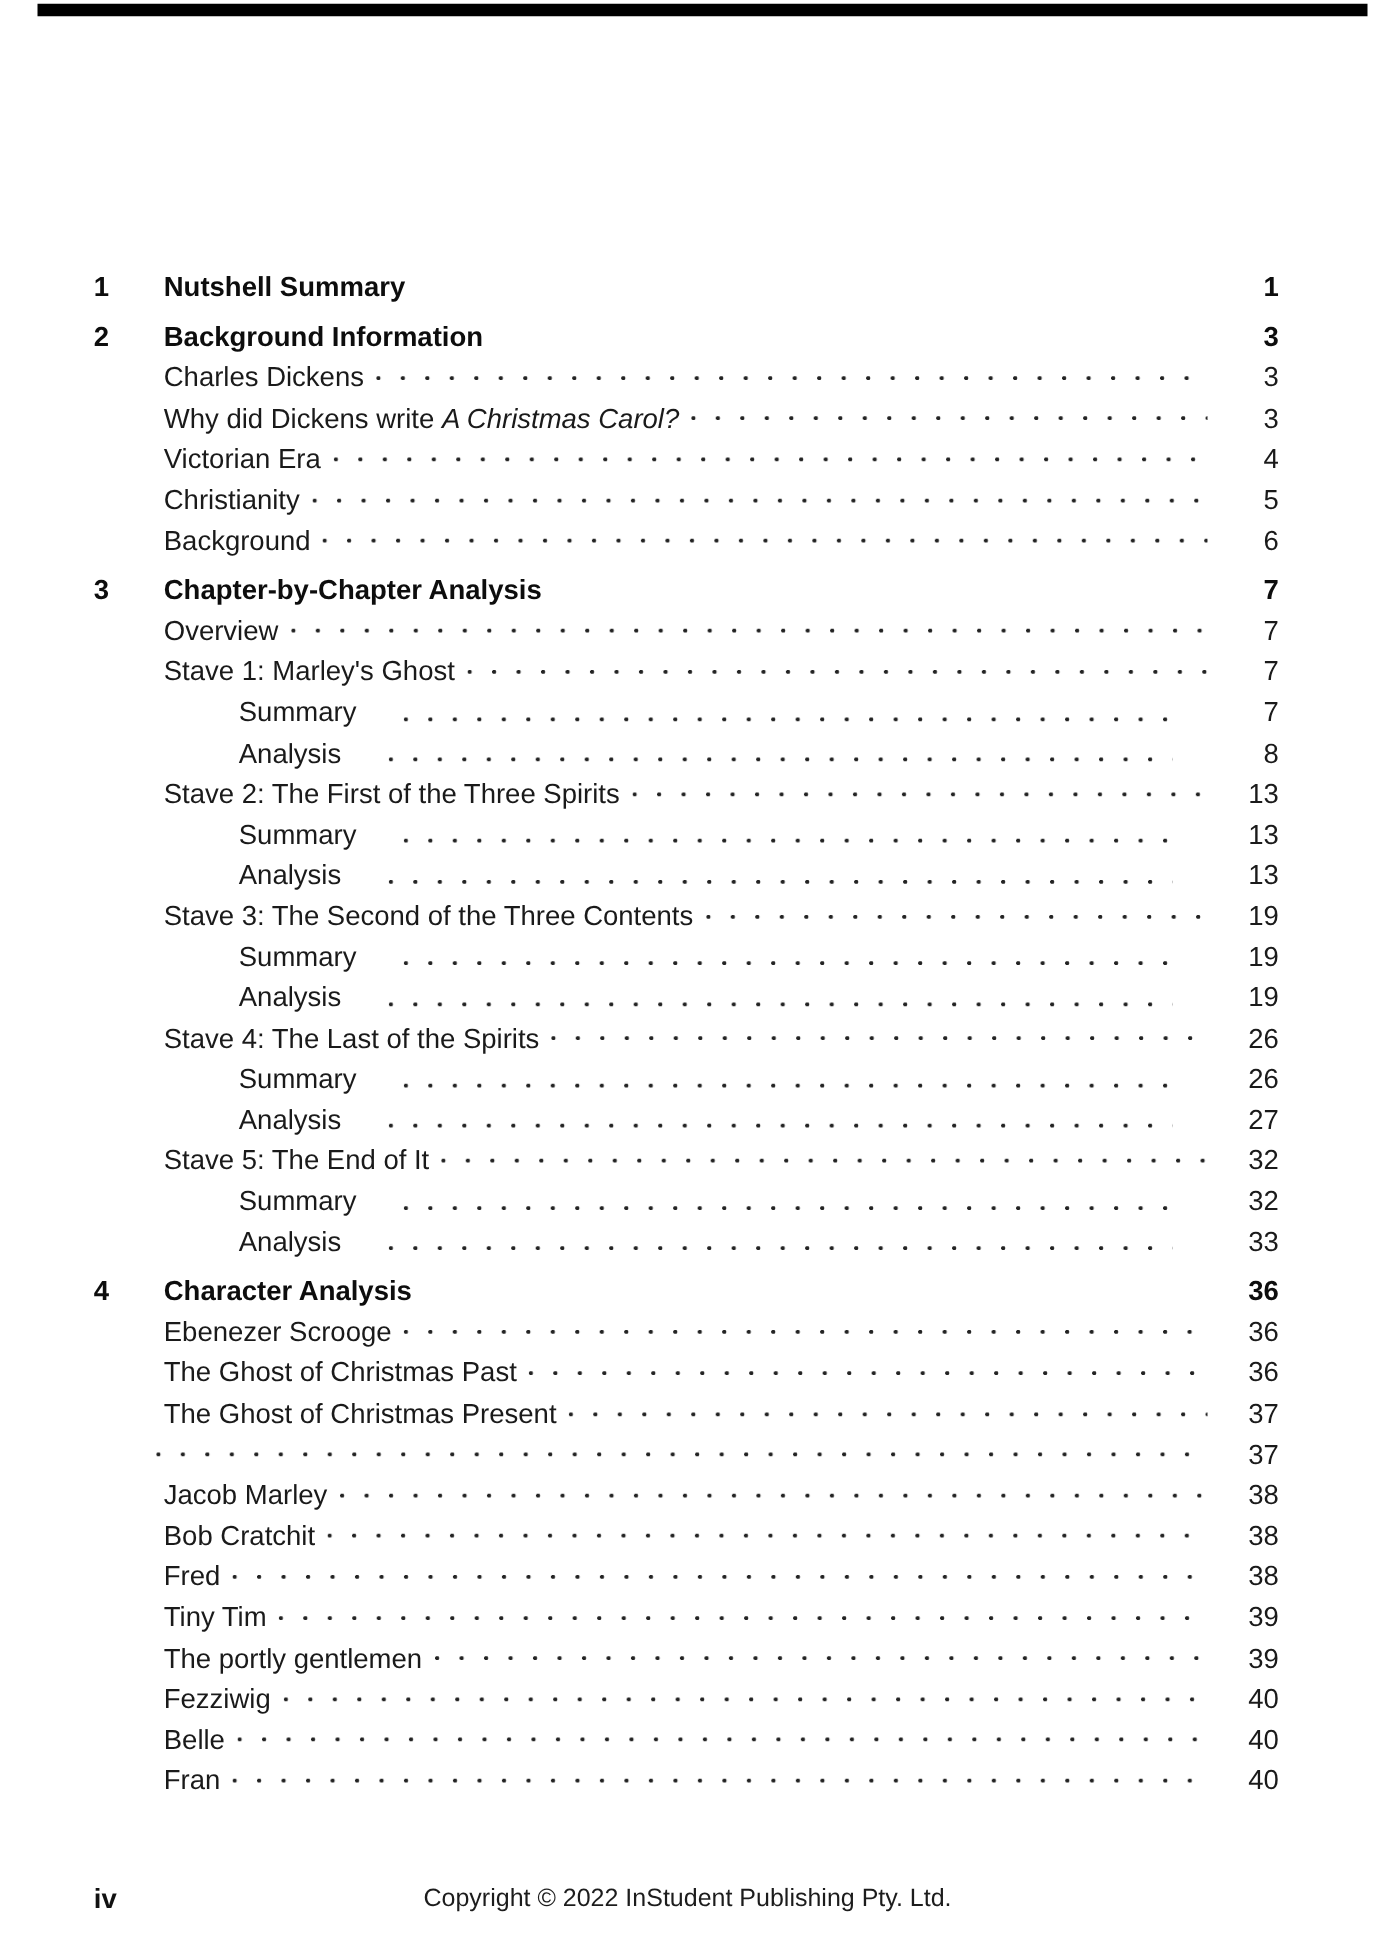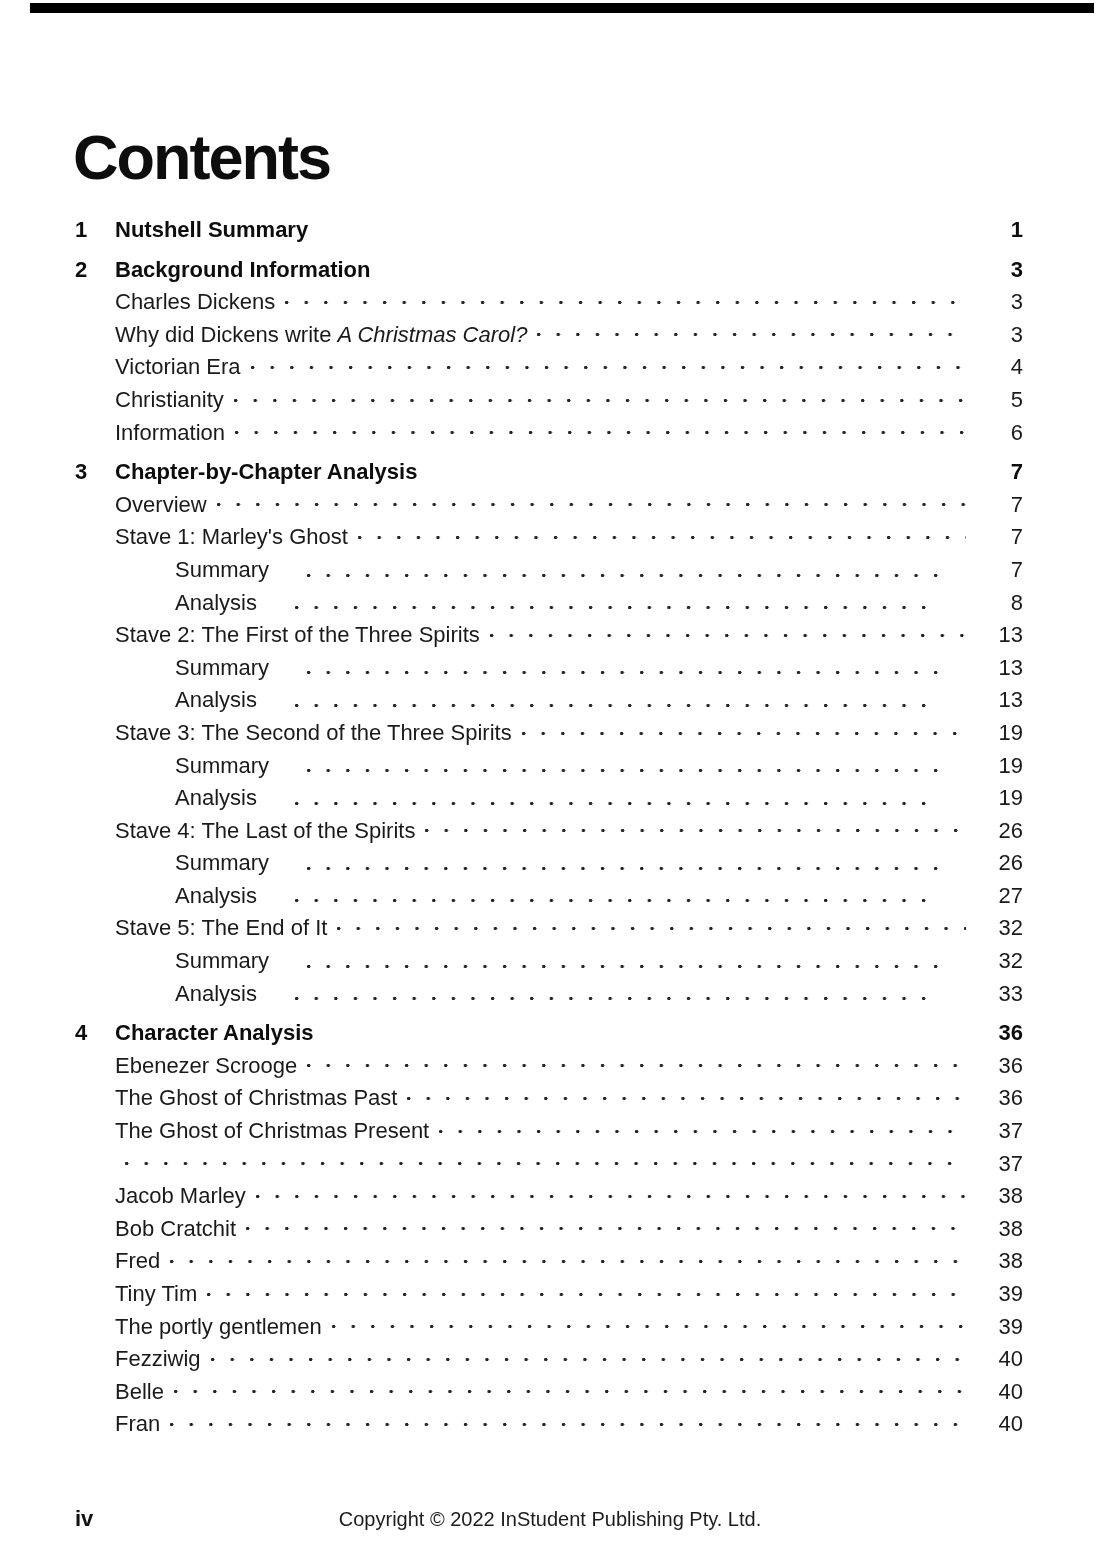--- a/index.html
+++ b/index.html
@@ -51,21 +51,21 @@
   }
   .row.chapter {
     font-weight: 700;
     color: #0d0d0d;
     margin-top: 7px;
   }
   .row.chapter:first-child { margin-top: 0; }
   .row.section    { padding-left: 40px; align-items: center; }
   .row.subsection { padding-left: 100px; gap: 28px; }
   .num { flex: 0 0 40px; }
-  .t   { flex: 0 0 auto; }
+  .t   { flex: 0 0 auto; margin-left: 16px; }
   .t .it { font-style: italic; }
   .leader {
     flex: 1 1 auto;
     height: 3.4px;
     margin: 0 22px 0 10px;
     background-image: radial-gradient(circle at 1.7px 1.7px, #232323 1.55px, rgba(0,0,0,0) 1.95px);
     background-size: 19.6px 3.4px;
     background-repeat: repeat-x;
   }
   .fill { flex: 1 1 auto; height: 1px; }
@@ -96,21 +96,20 @@
     font-size: 20px;
     color: #1c1c1c;
   }
 </style>
 </head>
 <body>
 
 <div class="page">
   <div class="scan-bar"></div>
 
-  <h1 class="title">Contents</h1>
 
   <nav class="toc" id="toc">
       <div class="row chapter">
         <span class="num">1</span>
         <span class="t"><span>Nutshell Summary</span></span>
         <span class="fill"></span>
         <span class="pg">1</span>
       </div>
       <div class="row chapter">
         <span class="num">2</span>
@@ -132,21 +131,21 @@
         <span class="t"><span>Victorian Era</span></span>
         <span class="leader"></span>
         <span class="pg">4</span>
       </div>
       <div class="row section">
         <span class="t"><span>Christianity</span></span>
         <span class="leader"></span>
         <span class="pg">5</span>
       </div>
       <div class="row section">
-        <span class="t"><span>Information</span></span>
+        <span class="t"><span>Background</span></span>
         <span class="leader"></span>
         <span class="pg">6</span>
       </div>
       <div class="row chapter">
         <span class="num">3</span>
         <span class="t"><span>Chapter-by-Chapter Analysis</span></span>
         <span class="fill"></span>
         <span class="pg">7</span>
       </div>
       <div class="row section">
@@ -178,21 +177,21 @@
         <span class="t"><span>Summary</span></span>
         <span class="leader"></span>
         <span class="pg">13</span>
       </div>
       <div class="row subsection">
         <span class="t"><span>Analysis</span></span>
         <span class="leader"></span>
         <span class="pg">13</span>
       </div>
       <div class="row section">
-        <span class="t"><span>Stave 3: The Second of the Three Spirits</span></span>
+        <span class="t"><span>Stave 3: The Second of the Three Contents</span></span>
         <span class="leader"></span>
         <span class="pg">19</span>
       </div>
       <div class="row subsection">
         <span class="t"><span>Summary</span></span>
         <span class="leader"></span>
         <span class="pg">19</span>
       </div>
       <div class="row subsection">
         <span class="t"><span>Analysis</span></span>

